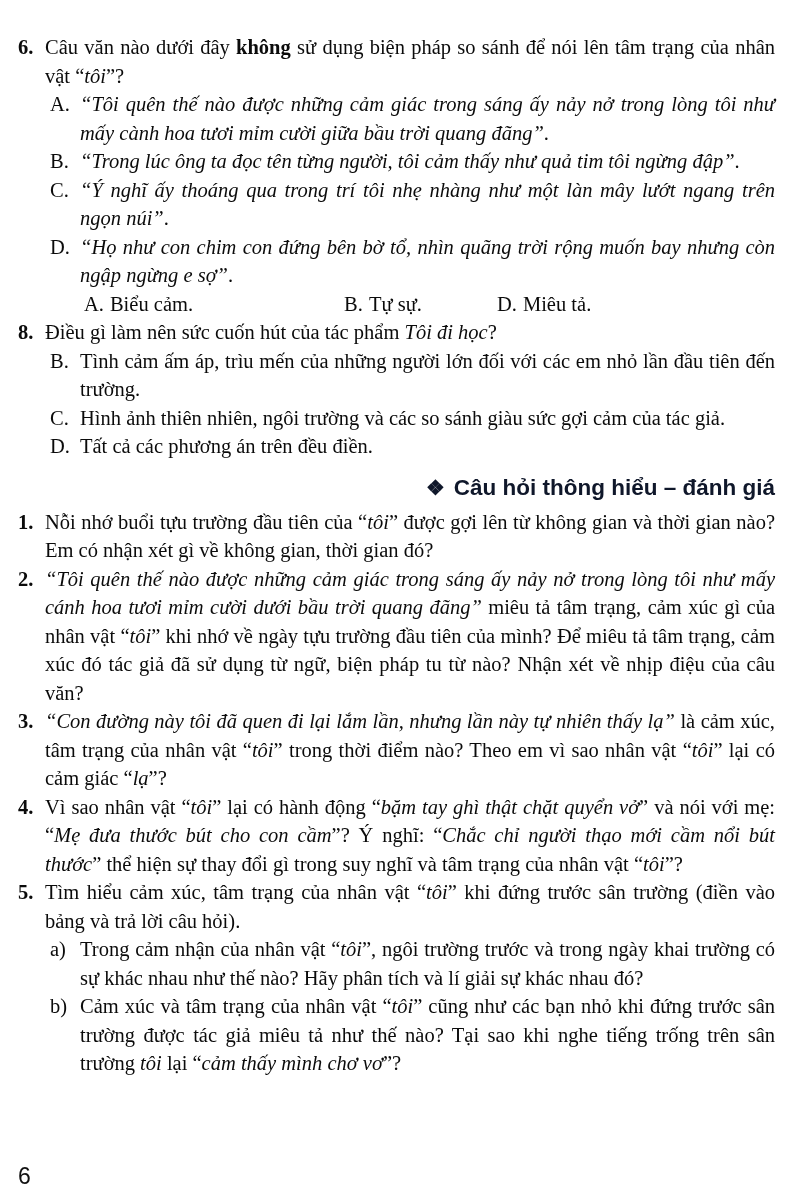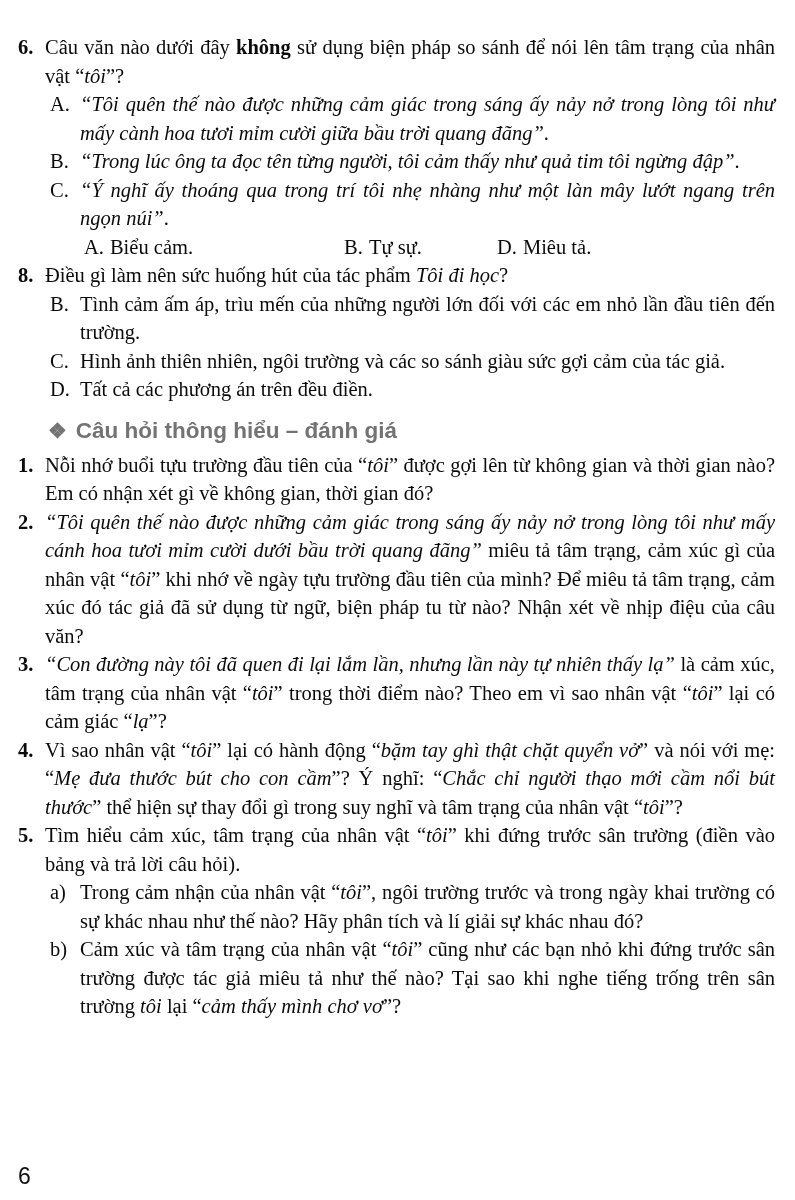--- a/index.html
+++ b/index.html
@@ -24,44 +24,46 @@
   .opts-row { padding-left: 32px; display: flex; }
   .opts-row .cell { white-space: nowrap; margin-left: 34px; }
   .opts-row .cell .lbl { margin-right: 6px; }
   .opts-row .cell:nth-child(1) { width: 185px; }
   .opts-row .cell:nth-child(2) { width: 160px; text-align: center; }
   .opts-row .cell:nth-child(3) { width: 218px; }
   .section-heading {
     margin: 12px 0 5px 30px;
     font-family: "Liberation Sans", sans-serif;
     font-weight: bold; font-size: 22.5px; line-height: 30px;
-    color: #737373;
+    color: #0f172a;
+    text-align: right;
   }
   .section-heading .bullet { margin-right: 9px; font-size: 21px; }
   .page-number {
     position: absolute; left: 18px; bottom: 10px;
     font-family: "Liberation Sans", sans-serif;
     font-size: 23px; color: #111;
   }
 </style>
 </head>
 <body>
 
 <div class="page">
   <div class="content">
       <p class="q"><span class="num">6.</span><span>Câu văn nào dưới đây </span><span class="bd">không</span><span> sử dụng biện pháp so sánh để nói lên tâm trạng của nhân vật “</span><span class="it">tôi</span><span>”?</span></p>
       <p class="opt"><span class="num">A.</span><span class="it">“Tôi quên thế nào được những cảm giác trong sáng ấy nảy nở trong lòng tôi như mấy cành hoa tươi mỉm cười giữa bầu trời quang đãng”</span><span>.</span></p>
       <p class="opt"><span class="num">B.</span><span class="it">“Trong lúc ông ta đọc tên từng người, tôi cảm thấy như quả tim tôi ngừng đập”</span><span>.</span></p>
       <p class="opt"><span class="num">C.</span><span class="it">“Ý nghĩ ấy thoáng qua trong trí tôi nhẹ nhàng như một làn mây lướt ngang trên ngọn núi”</span><span>.</span></p>
+      <p class="opt"><span class="num">D.</span><span class="it">“Họ như con chim con đứng bên bờ tổ, nhìn quãng trời rộng muốn bay nhưng còn ngập ngừng e sợ”</span><span>.</span></p>
       <div class="opts-row">
         <span class="cell"><span class="lbl">A.</span><span>Biểu cảm.</span></span>
         <span class="cell"><span class="lbl">B.</span><span>Tự sự.</span></span>
         <span class="cell"><span class="lbl">D.</span><span>Miêu tả.</span></span>
       </div>
-      <p class="q"><span class="num">8.</span><span>Điều gì làm nên sức huống hút của tác phẩm </span><span class="it">Tôi đi học</span><span>?</span></p>
+      <p class="q"><span class="num">8.</span><span>Điều gì làm nên sức cuốn hút của tác phẩm </span><span class="it">Tôi đi học</span><span>?</span></p>
       <p class="opt"><span class="num">B.</span><span>Tình cảm ấm áp, trìu mến của những người lớn đối với các em nhỏ lần đầu tiên đến trường.</span></p>
       <p class="opt"><span class="num">C.</span><span>Hình ảnh thiên nhiên, ngôi trường và các so sánh giàu sức gợi cảm của tác giả.</span></p>
       <p class="opt"><span class="num">D.</span><span>Tất cả các phương án trên đều điền.</span></p>
       <div class="section-heading"><span class="bullet">❖</span><span>Câu hỏi thông hiểu – đánh giá</span></div>
       <p class="q"><span class="num">1.</span><span>Nỗi nhớ buổi tựu trường đầu tiên của “</span><span class="it">tôi</span><span>” được gợi lên từ không gian và thời gian nào? Em có nhận xét gì về không gian, thời gian đó?</span></p>
       <p class="q"><span class="num">2.</span><span class="it">“Tôi quên thế nào được những cảm giác trong sáng ấy nảy nở trong lòng tôi như mấy cánh hoa tươi mỉm cười dưới bầu trời quang đãng”</span><span> miêu tả tâm trạng, cảm xúc gì của nhân vật “</span><span class="it">tôi</span><span>” khi nhớ về ngày tựu trường đầu tiên của mình? Để miêu tả tâm trạng, cảm xúc đó tác giả đã sử dụng từ ngữ, biện pháp tu từ nào? Nhận xét về nhịp điệu của câu văn?</span></p>
       <p class="q"><span class="num">3.</span><span class="it">“Con đường này tôi đã quen đi lại lắm lần, nhưng lần này tự nhiên thấy lạ”</span><span> là cảm xúc, tâm trạng của nhân vật “</span><span class="it">tôi</span><span>” trong thời điểm nào? Theo em vì sao nhân vật “</span><span class="it">tôi</span><span>” lại có cảm giác “</span><span class="it">lạ</span><span>”?</span></p>
       <p class="q"><span class="num">4.</span><span>Vì sao nhân vật “</span><span class="it">tôi</span><span>” lại có hành động “</span><span class="it">bặm tay ghì thật chặt quyển vở</span><span>” và nói với mẹ: “</span><span class="it">Mẹ đưa thước bút cho con cầm</span><span>”? Ý nghĩ: “</span><span class="it">Chắc chỉ người thạo mới cầm nổi bút thước</span><span>” thể hiện sự thay đổi gì trong suy nghĩ và tâm trạng của nhân vật “</span><span class="it">tôi</span><span>”?</span></p>
       <p class="q"><span class="num">5.</span><span>Tìm hiểu cảm xúc, tâm trạng của nhân vật “</span><span class="it">tôi</span><span>” khi đứng trước sân trường (điền vào bảng và trả lời câu hỏi).</span></p>
       <p class="sub"><span class="num">a)</span><span>Trong cảm nhận của nhân vật “</span><span class="it">tôi</span><span>”, ngôi trường trước và trong ngày khai trường có sự khác nhau như thế nào? Hãy phân tích và lí giải sự khác nhau đó?</span></p>

